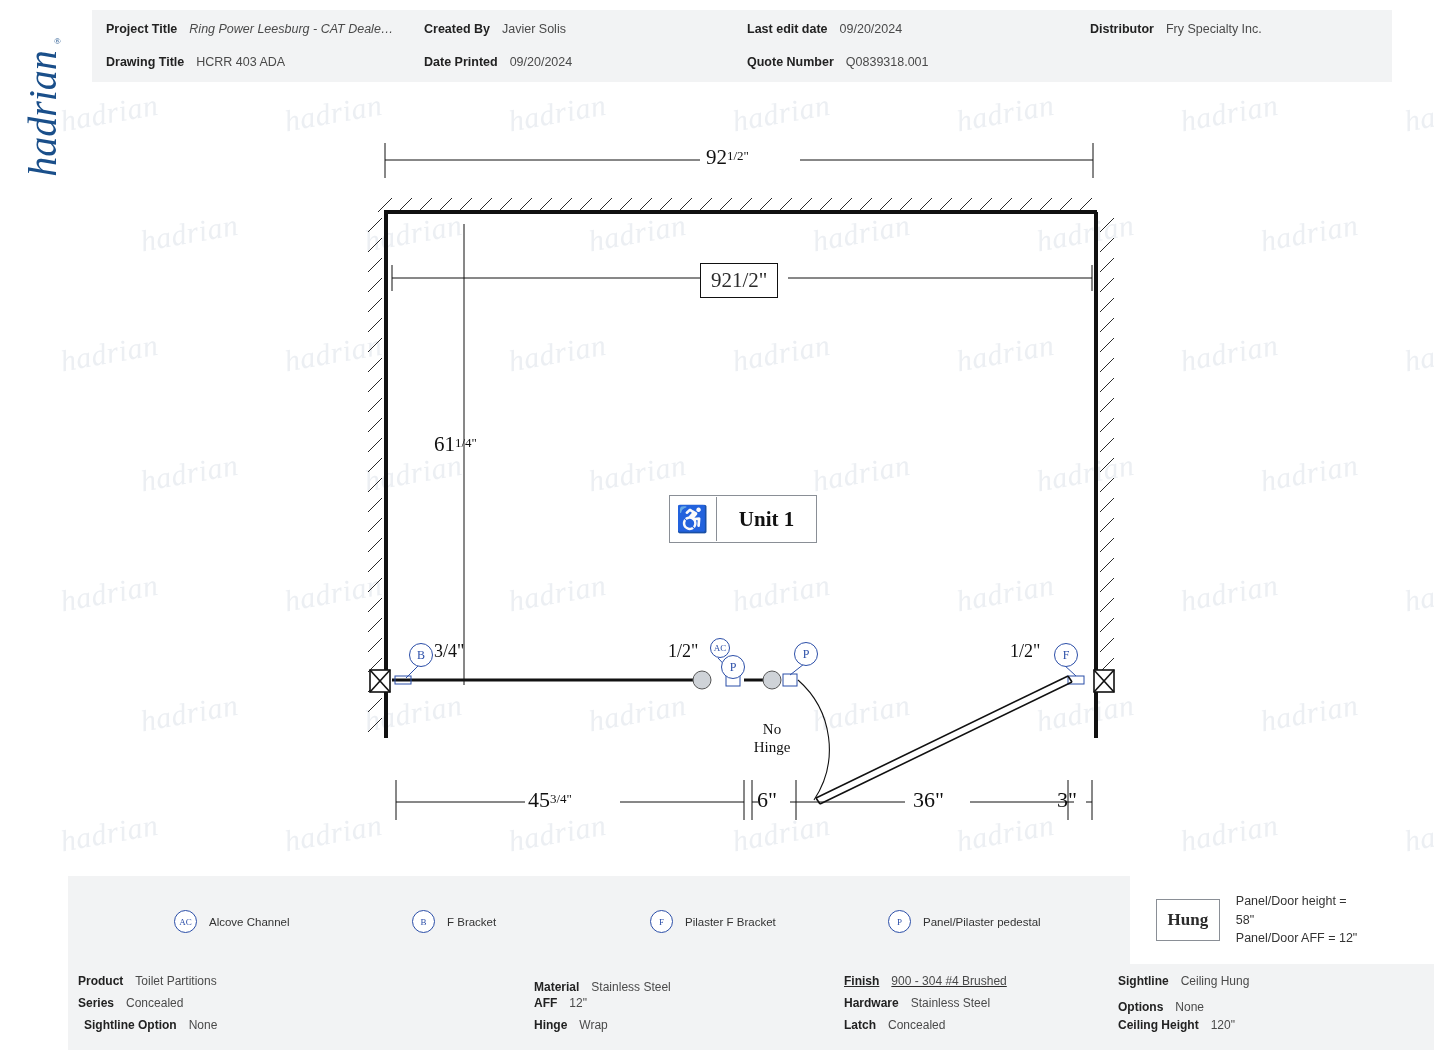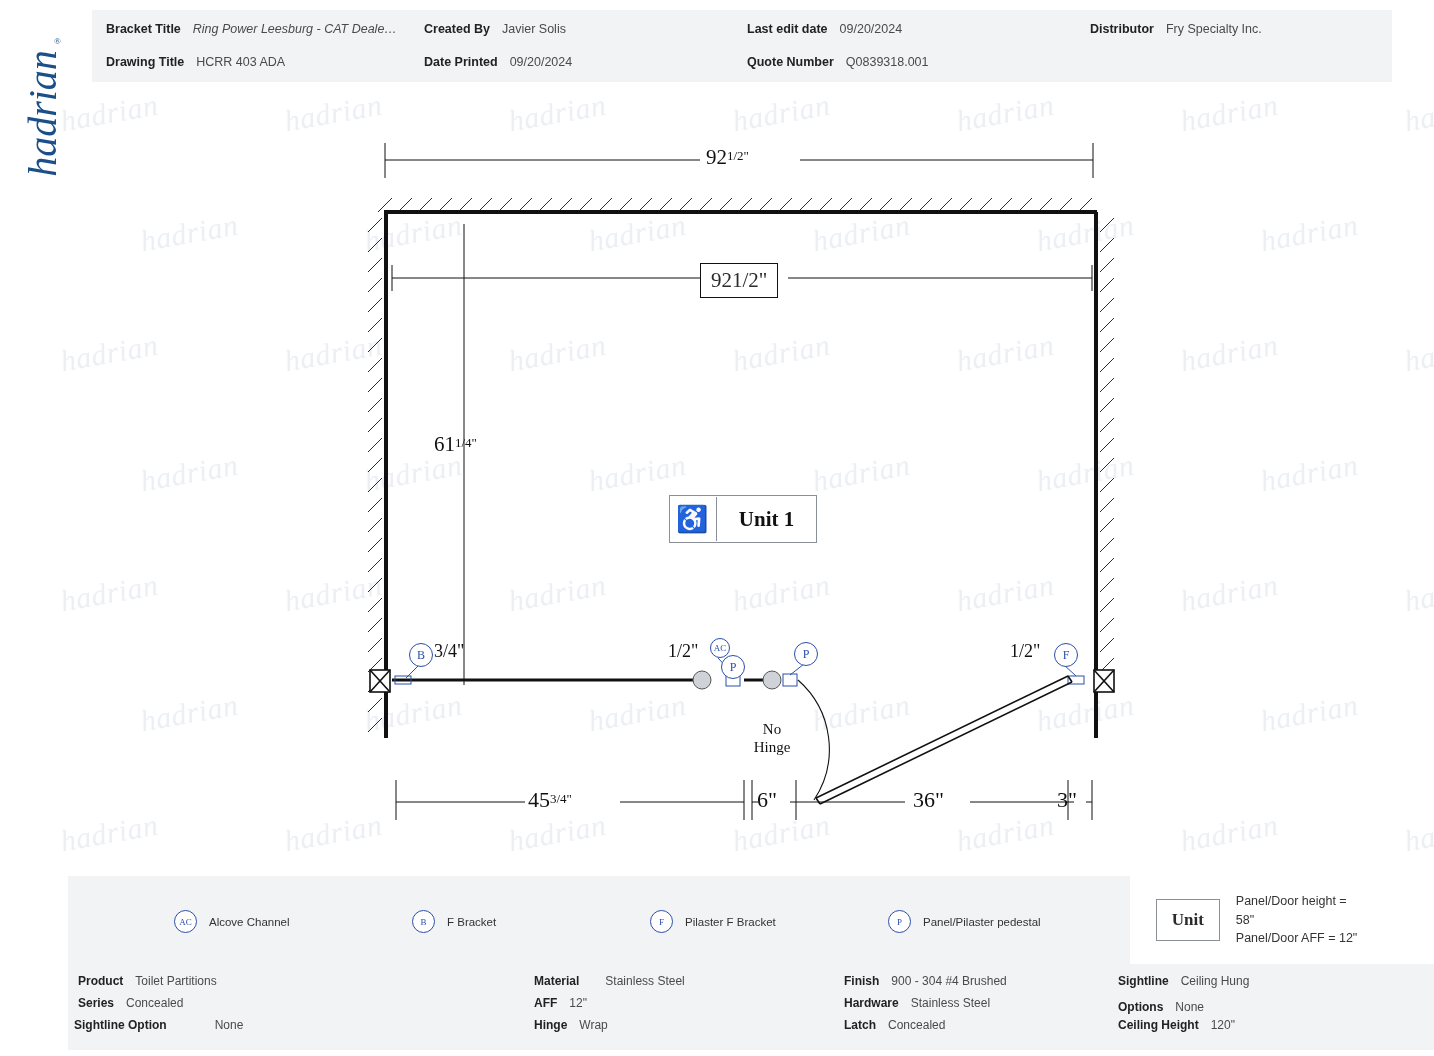--- a/index.html
+++ b/index.html
@@ -356,21 +356,21 @@
       <div class="wm" style="left: 1404px; top: 1056px;">hadrian</div>
     </div>
 
   <div class="logo-side">
     <div class="txt">hadrian</div>
     <div class="reg">®</div>
   </div>
 
   <div class="header">
     <div class="hdr-row" style="left:14px; top:12px; width:320px;">
-      <span class="hdr-label">Bracket Title</span>
+      <span class="hdr-label">Project Title</span>
       <span class="hdr-value" style="max-width:215px;font-style:italic;">Ring Power Leesburg - CAT Deale…</span>
     </div>
     <div class="hdr-row" style="left:14px; top:45px; width:320px;">
       <span class="hdr-label">Drawing Title</span>
       <span class="hdr-value">HCRR 403 ADA</span>
     </div>
 
     <div class="hdr-row" style="left:332px; top:12px;">
       <span class="hdr-label">Created By</span>
       <span class="hdr-value">Javier Solis</span>
@@ -642,57 +642,57 @@
     <div class="legend-item" style="left:582px; top:34px;">
       <span class="callout-inline">F</span>
       <span>Pilaster F Bracket</span>
     </div>
     <div class="legend-item" style="left:820px; top:34px;">
       <span class="callout-inline">P</span>
       <span>Panel/Pilaster pedestal</span>
     </div>
 
     <div class="unit-legend">
-      <div class="chip">Unit</div>
+      <div class="chip">Hung</div>
       <div class="lines">
         <div>Panel/Door height = 58"</div>
         <div>Panel/Door AFF = 12"</div>
       </div>
     </div>
   </div>
 
   <div class="specs">
 
     <div class="spec-cell" style="left:10px; top:10px;">
       <span class="spec-label">Product</span>
       <span class="spec-value">Toilet Partitions</span>
     </div>
     <div class="spec-cell" style="left:10px; top:32px;">
       <span class="spec-label">Series</span>
       <span class="spec-value">Concealed</span>
     </div>
-    <div class="spec-cell" style="left:6px; top:54px;gap:36px;">
+    <div class="spec-cell" style="left:16px; top:54px;">
       <span class="spec-label">Sightline Option</span>
       <span class="spec-value">None</span>
     </div>
 
-    <div class="spec-cell" style="left:466px; top:10px;gap:14px;">
+    <div class="spec-cell" style="left:466px; top:16px;">
       <span class="spec-label">Material</span>
       <span class="spec-value">Stainless Steel</span>
     </div>
     <div class="spec-cell" style="left:466px; top:32px;">
       <span class="spec-label">AFF</span>
       <span class="spec-value">12"</span>
     </div>
     <div class="spec-cell" style="left:466px; top:54px;">
       <span class="spec-label">Hinge</span>
       <span class="spec-value">Wrap</span>
     </div>
 
-    <div class="spec-cell" style="left:776px; top:10px;">
+    <div class="spec-cell" style="left:776px; top:10px;text-decoration:underline;">
       <span class="spec-label">Finish</span>
       <span class="spec-value">900 - 304 #4 Brushed</span>
     </div>
     <div class="spec-cell" style="left:776px; top:32px;">
       <span class="spec-label">Hardware</span>
       <span class="spec-value">Stainless Steel</span>
     </div>
     <div class="spec-cell" style="left:776px; top:54px;">
       <span class="spec-label">Latch</span>
       <span class="spec-value">Concealed</span>

